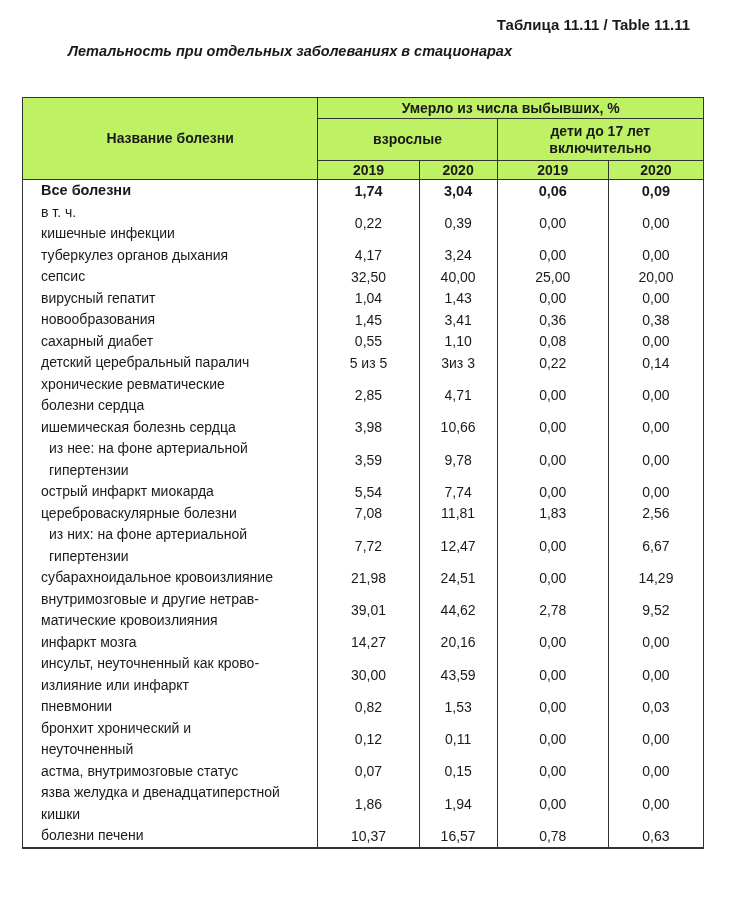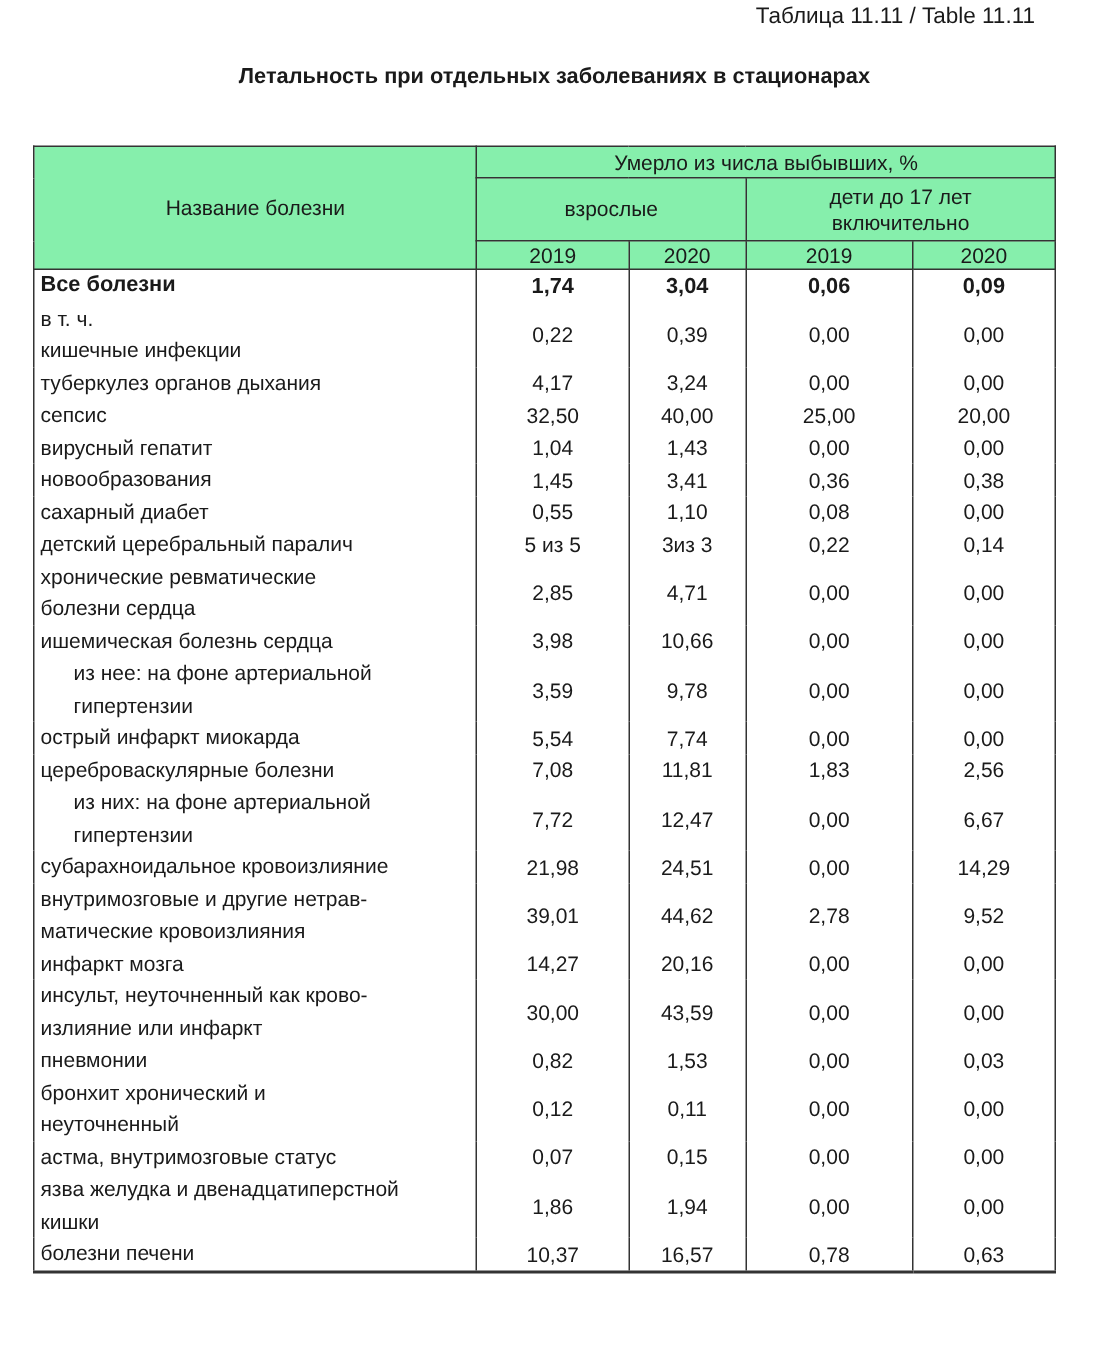--- a/index.html
+++ b/index.html
@@ -1,26 +1,26 @@
 <!DOCTYPE html>
 <html><head>
 <meta charset="utf-8">
 <style>
   html, body { margin:0; padding:0; background:#ffffff; }
   body { width:732px; height:906px; position:relative; overflow:hidden;
          font-family:"Liberation Sans", sans-serif; color:#1a1a1a; }
-  .table-no { position:absolute; top:2px; right:42px; font-weight:normal; font-size:15px; }
-  .title { position:absolute; top:42px; left:0; width:580px; text-align:right;
-           font-weight:bold; font-size:14.5px; line-height:19px; }
+  .table-no { position:absolute; top:16px; right:42px; font-weight:bold; font-size:15px; }
+  .title { position:absolute; top:42px; left:0; width:580px; text-align:center;
+           font-weight:bold; font-style:italic; font-size:14.5px; line-height:19px; }
   table { position:absolute; left:22px; top:97px; width:682px; border-collapse:collapse;
           font-size:14px; }
-  th { background:#86efac; font-weight:normal; border:1.5px solid #333; padding:0; line-height:17px; }
+  th { background:#bef264; font-weight:bold; border:1.5px solid #333; padding:0; line-height:17px; }
   td { border-left:1.5px solid #333; border-right:1.5px solid #333; padding:0; }
   td.num { text-align:center; vertical-align:middle; }
-  td.name { padding-left:4px; line-height:21.5px; vertical-align:top; }
+  td.name { padding-left:18px; line-height:21.5px; vertical-align:top; }
   td.name.indent { padding-left:26px; }
   tr.total td { font-weight:bold; font-size:14.5px; }
   tr.last td { border-bottom:2px solid #333; }
   .c0 { width:294px; } .c1 { width:100px; } .c2 { width:77px; } .c3 { width:110px; } .c4 { width:94px; }
 </style>
 </head>
 <body>
 
 <div class="table-no">Таблица 11.11 / Table 11.11</div>
 <div class="title">

